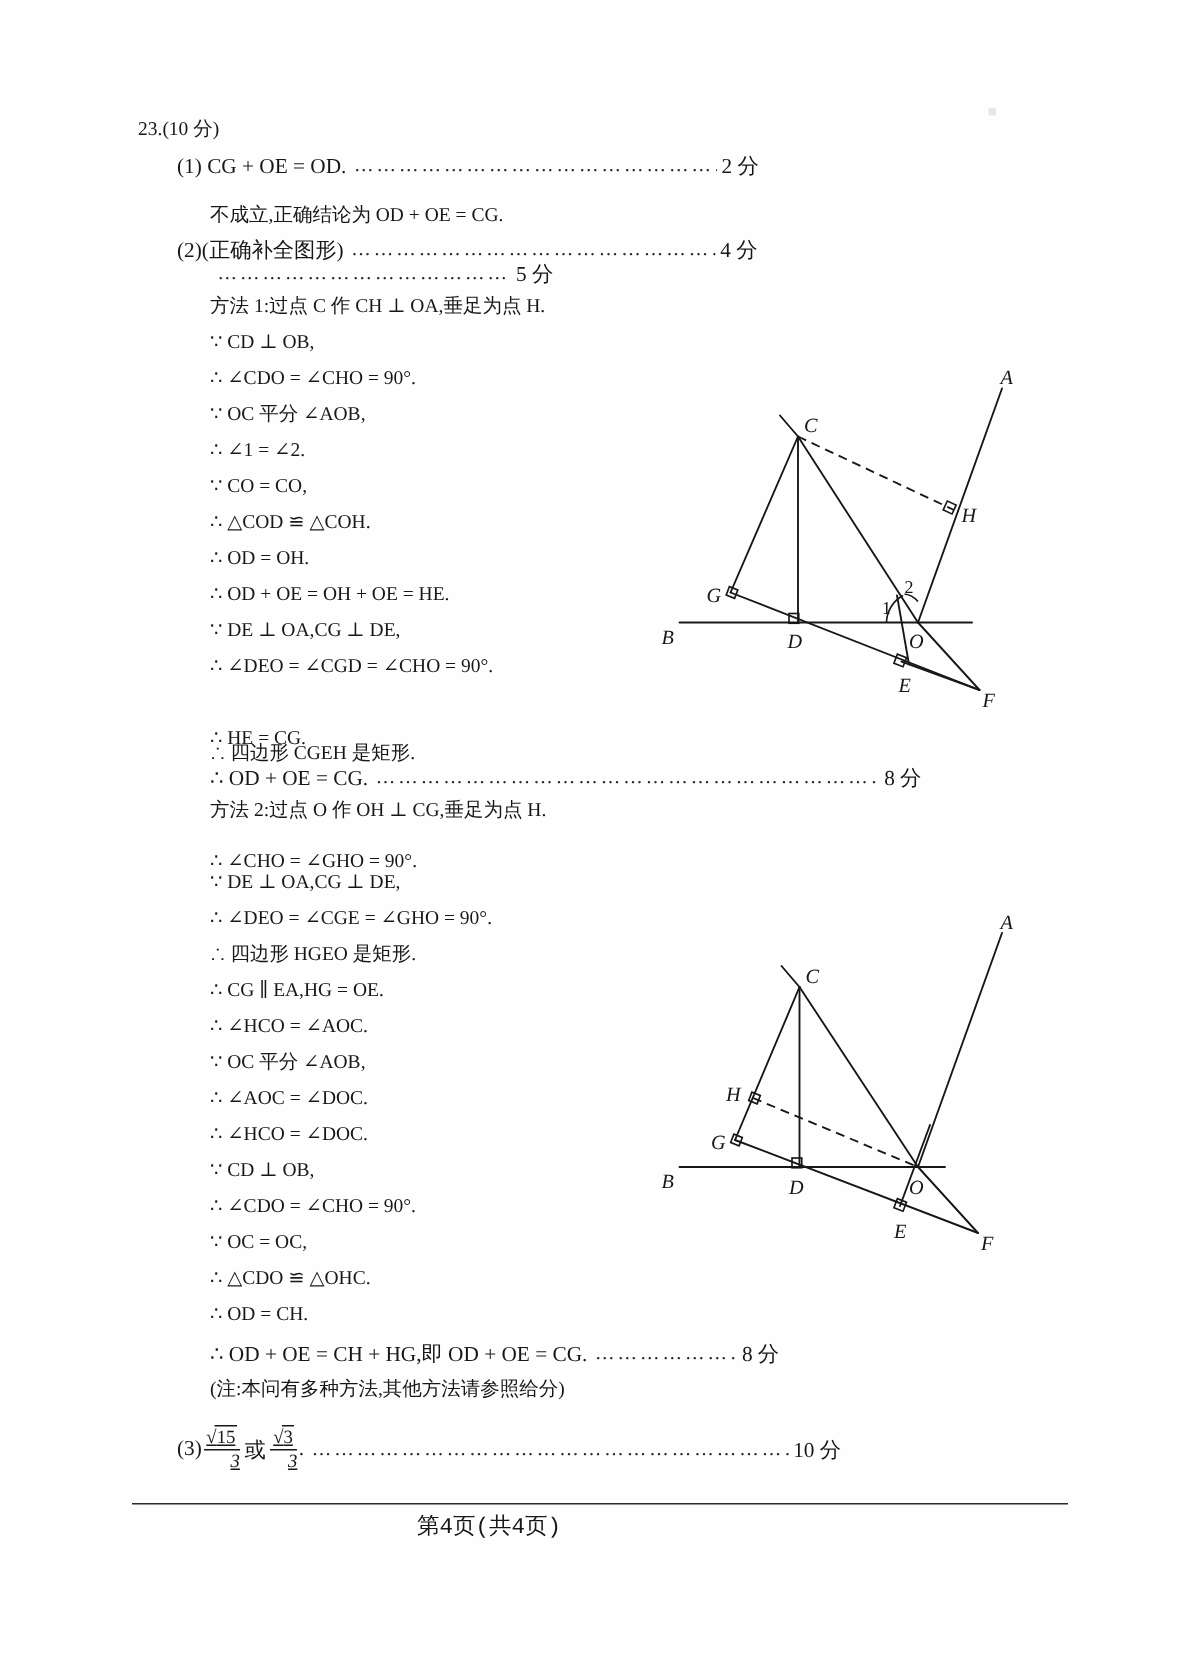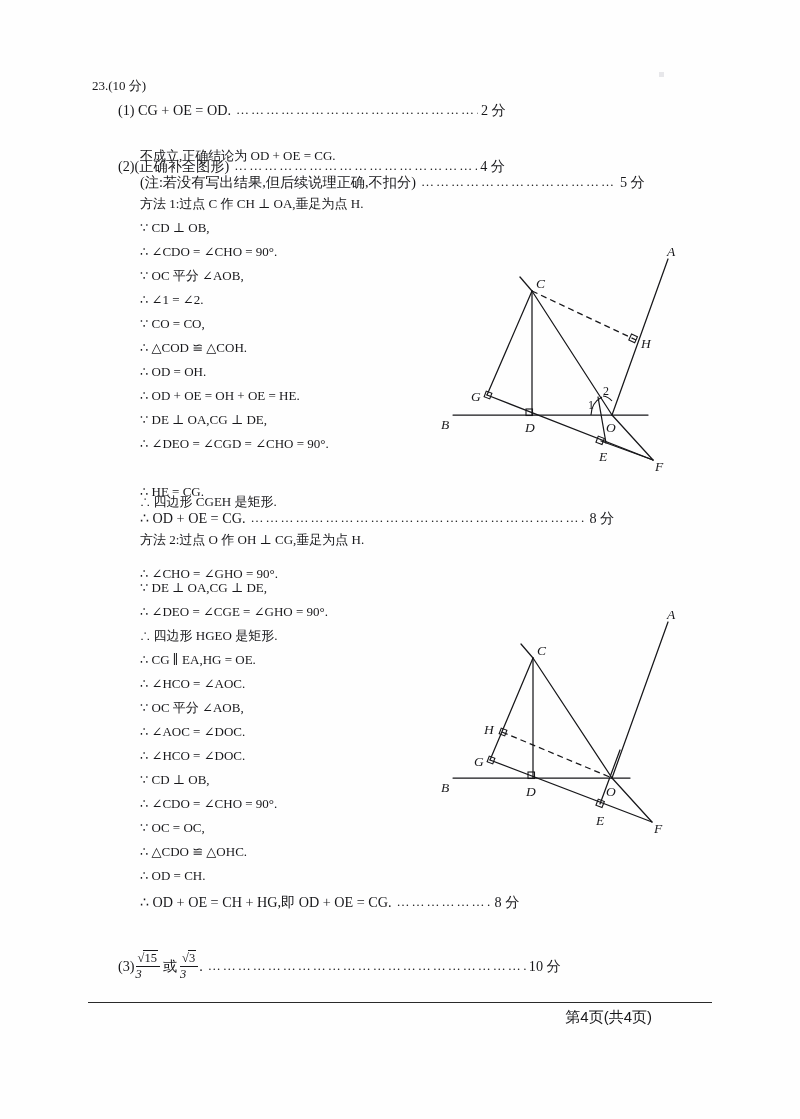--- a/index.html
+++ b/index.html
@@ -55,24 +55,25 @@
   }
   .score {
     flex: 0 0 auto;
     font-size: 14.2px;
   }
 
   
   .frac {
     display: inline-block;
     vertical-align: -0.55em;
-    text-align: left;
+    text-align: right;
     font-style: italic;
     line-height: 1.05;
     margin: 0 1px;
+    text-decoration: underline;
   }
   .frac .num {
     display: block;
     font-size: 12.5px;
     padding: 0 2px 1px 2px;
     border-bottom: 1px solid #17171a;
   }
   .frac .den {
     display: block;
     font-size: 12.5px;
@@ -103,23 +104,23 @@
     left: 88px;
     right: 88px;
     top: 1002px;
     border-top: 1.1px solid #2a2a2a;
   }
   #footer-text {
     position: absolute;
     top: 1008px;
     left: 0;
     width: 652px;
-    text-align: right;
+    text-align: center;
     font-size: 15px;
-    font-family: Liberation Sans, sans-serif;
+    font-family: Liberation Mono, monospace;
   }
 
   .speck {
     position: absolute;
     width: 5px; height: 5px;
     background: #e7e7ea;
   }
 </style>
 </head>
 <body>
@@ -135,24 +136,23 @@
     <span class="leader" style="width:242px;">……………………………………………………………………………………</span>
     <span class="score cjk">2 分</span>
   </div>
 
   <div class="row" style="left:118px; top:125px; width:578px;margin-top:32px;">
     <span class="txt cjk">(2)(正确补全图形)</span>
     <span class="leader" style="width:243px;">……………………………………………………………………………………</span>
     <span class="score cjk">4 分</span>
   </div>
 
-  <div class="line cjk" style="left:140px; top:149px;">不成立,正确结论为 OD + OE = CG.</div>
+  <div class="line cjk" style="left:140px; top:136px;">不成立,正确结论为 OD + OE = CG.</div>
 
   <div class="row" style="left:140px; top:173px; width:556px;">
-    <span class="txt cjk">(注:若没有写出结果,但后续说理正确,不扣分)</span>
     <span class="leader" style="width:196px;">……………………………………………………………………………………</span>
     <span class="score cjk">5 分</span>
   </div>
 
   <div class="line cjk" style="left:140px; top:197px;">方法 1:过点 C 作 CH ⊥ OA,垂足为点 H.</div>
 
   <div class="line cjk" style="left:140px; top:221px;">∵  CD ⊥ OB,</div>
   <div class="line cjk" style="left:140px; top:245px;">∴  ∠CDO = ∠CHO = 90°.</div>
   <div class="line cjk" style="left:140px; top:269px;">∵  OC 平分 ∠AOB,</div>
   <div class="line cjk" style="left:140px; top:293px;text-align:right;">∴  ∠1 = ∠2.</div>
@@ -187,20 +187,21 @@
   <div class="line cjk" style="left:140px; top:821px;">∵  OC = OC,</div>
   <div class="line cjk" style="left:140px; top:845px;">∴  △CDO ≌ △OHC.</div>
   <div class="line cjk" style="left:140px; top:869px;">∴  OD = CH.</div>
 
   <div class="row" style="left:140px; top:893px; width:556px;text-align:center;">
     <span class="txt cjk">∴  OD + OE = CH + HG,即 OD + OE = CG.</span>
     <span class="leader" style="width:95px;">……………………………………………………………………………………</span>
     <span class="score cjk">8 分</span>
   </div>
 
+  <div class="line cjk" style="left:140px; top:919px;">(注:本问有多种方法,其他方法请参照给分)</div>
 
   <div class="row" style="left:118px; top:952px; width:578px; align-items:center;">
     <span class="txt cjk">(3)</span>
     <span class="frac">
       <span class="num"><span class="sqrt">√<span class="bar">15</span></span></span>
       <span class="den">3</span>
     </span>
     <span class="txt cjk" style="margin:0 2px;">或</span>
     <span class="frac">
       <span class="num"><span class="sqrt">√<span class="bar">3</span></span></span>

